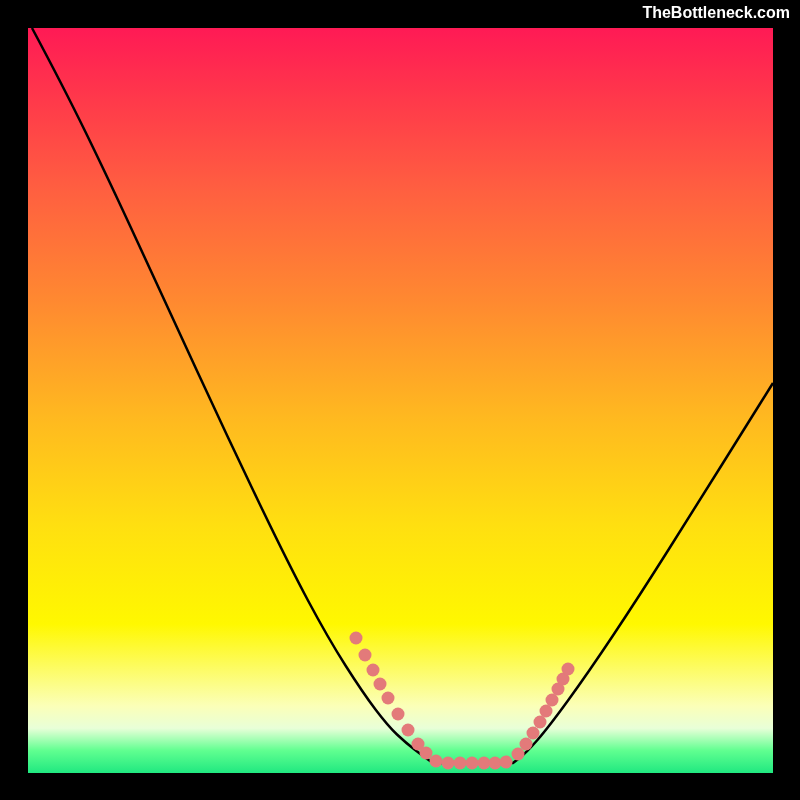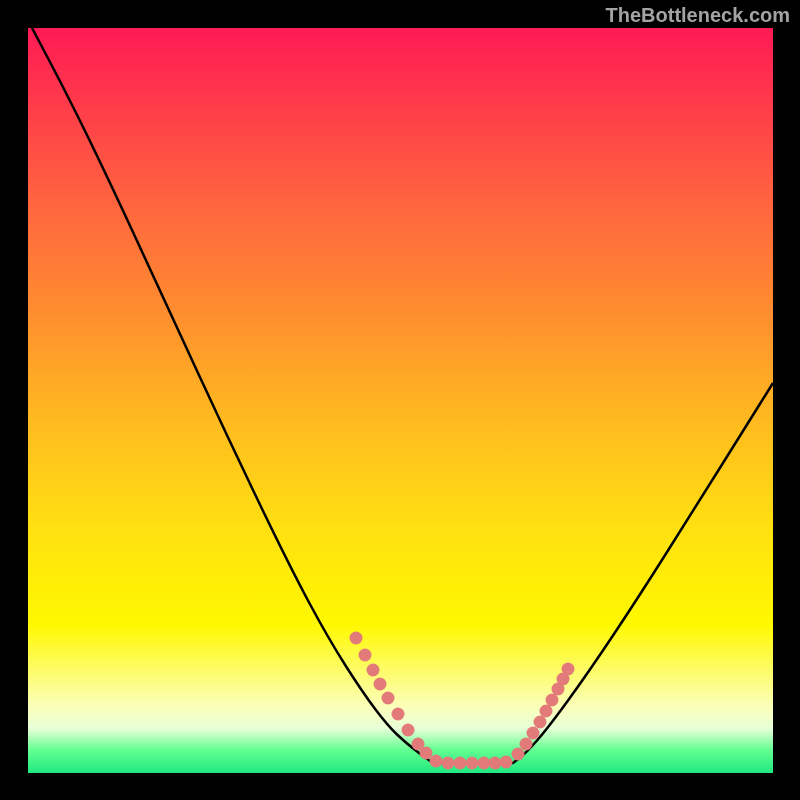--- a/index.html
+++ b/index.html
@@ -8,22 +8,22 @@
     background: #000;
     width: 800px;
     height: 800px;
     position: relative;
     font-family: Arial, sans-serif;
   }
   .watermark {
     position: absolute;
     top: 4px;
     right: 10px;
-    color: #a3a3a3;
-    font-size: 20px;
+    color: #ffffff;
+    font-size: 16px;
     font-weight: bold;
     z-index: 10;
   }
   .plot-area {
     position: absolute;
     left: 28px;
     top: 28px;
     width: 745px;
     height: 745px;
     background: linear-gradient(to bottom,

